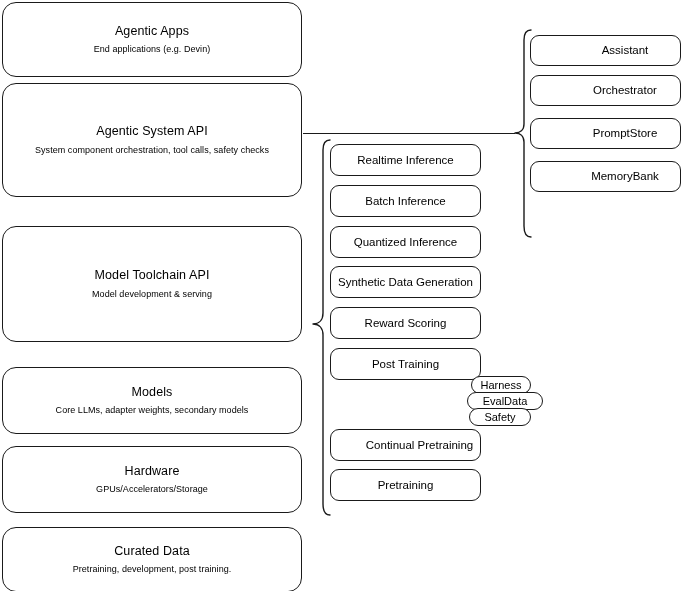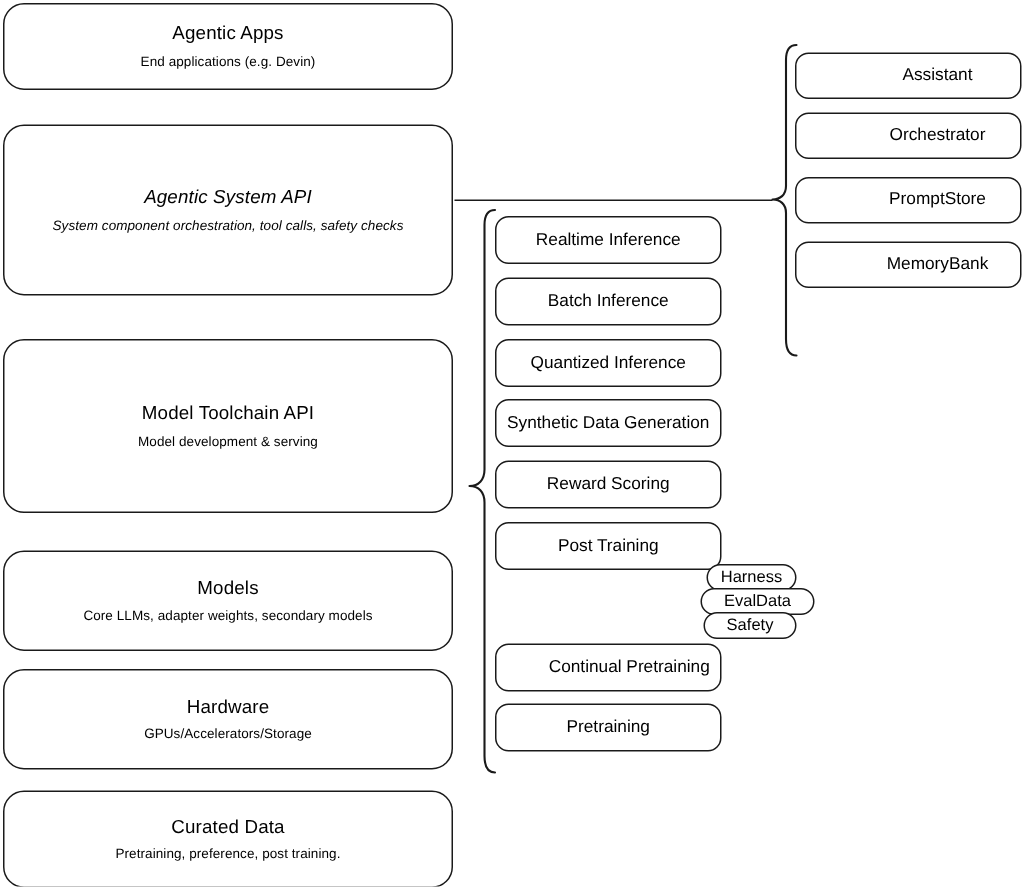--- a/index.html
+++ b/index.html
@@ -96,26 +96,26 @@
   }
 
   .brace-wrap { position: absolute; }
   .brace-wrap svg { display: block; overflow: visible; }
 </style>
 </head>
 <body>
 
 <div id="canvas">
 
-  <div class="node layer" style="top:2px;height:58px;">
+  <div class="node layer" style="top:2px;height:75px;">
     <div class="title">Agentic Apps</div>
     <div class="subtitle">End applications (e.g. Devin)</div>
   </div>
 
-  <div class="node layer" style="top:83px;height:114px;font-style:italic;">
+  <div class="node layer" style="top:83px;height:114px;">
     <div class="title">Agentic System API</div>
     <div class="subtitle">System component orchestration, tool calls, safety checks</div>
   </div>
 
   <div class="node layer" style="top:226px;height:116px;">
     <div class="title">Model Toolchain API</div>
     <div class="subtitle">Model development &amp; serving</div>
   </div>
 
   <div class="node layer" style="top:367px;height:67px;">
@@ -123,21 +123,21 @@
     <div class="subtitle">Core LLMs, adapter weights, secondary models</div>
   </div>
 
   <div class="node layer" style="top:446px;height:67px;">
     <div class="title">Hardware</div>
     <div class="subtitle">GPUs/Accelerators/Storage</div>
   </div>
 
   <div class="node layer" style="top:527px;height:65px;">
     <div class="title">Curated Data</div>
-    <div class="subtitle">Pretraining, preference, post training.</div>
+    <div class="subtitle">Pretraining, development, post training.</div>
   </div>
 
   <div class="connector" style="left:303px;top:133px;width:212px;"></div>
 
   <div class="brace-wrap" style="left:307px;top:138px;">
     <svg width="24" height="380" viewBox="0 0 24 380" fill="none">
       <path d="M23 2 C17 2 16 7 16 12 L16 175 C16 182 12 186 6 186
                C12 186 16 190 16 197 L16 366 C16 371 17 377 23 377" stroke="#1a1a1a" stroke-width="1.4" fill="none" stroke-linecap="round" stroke-linejoin="round"></path>
     </svg>
   </div>

